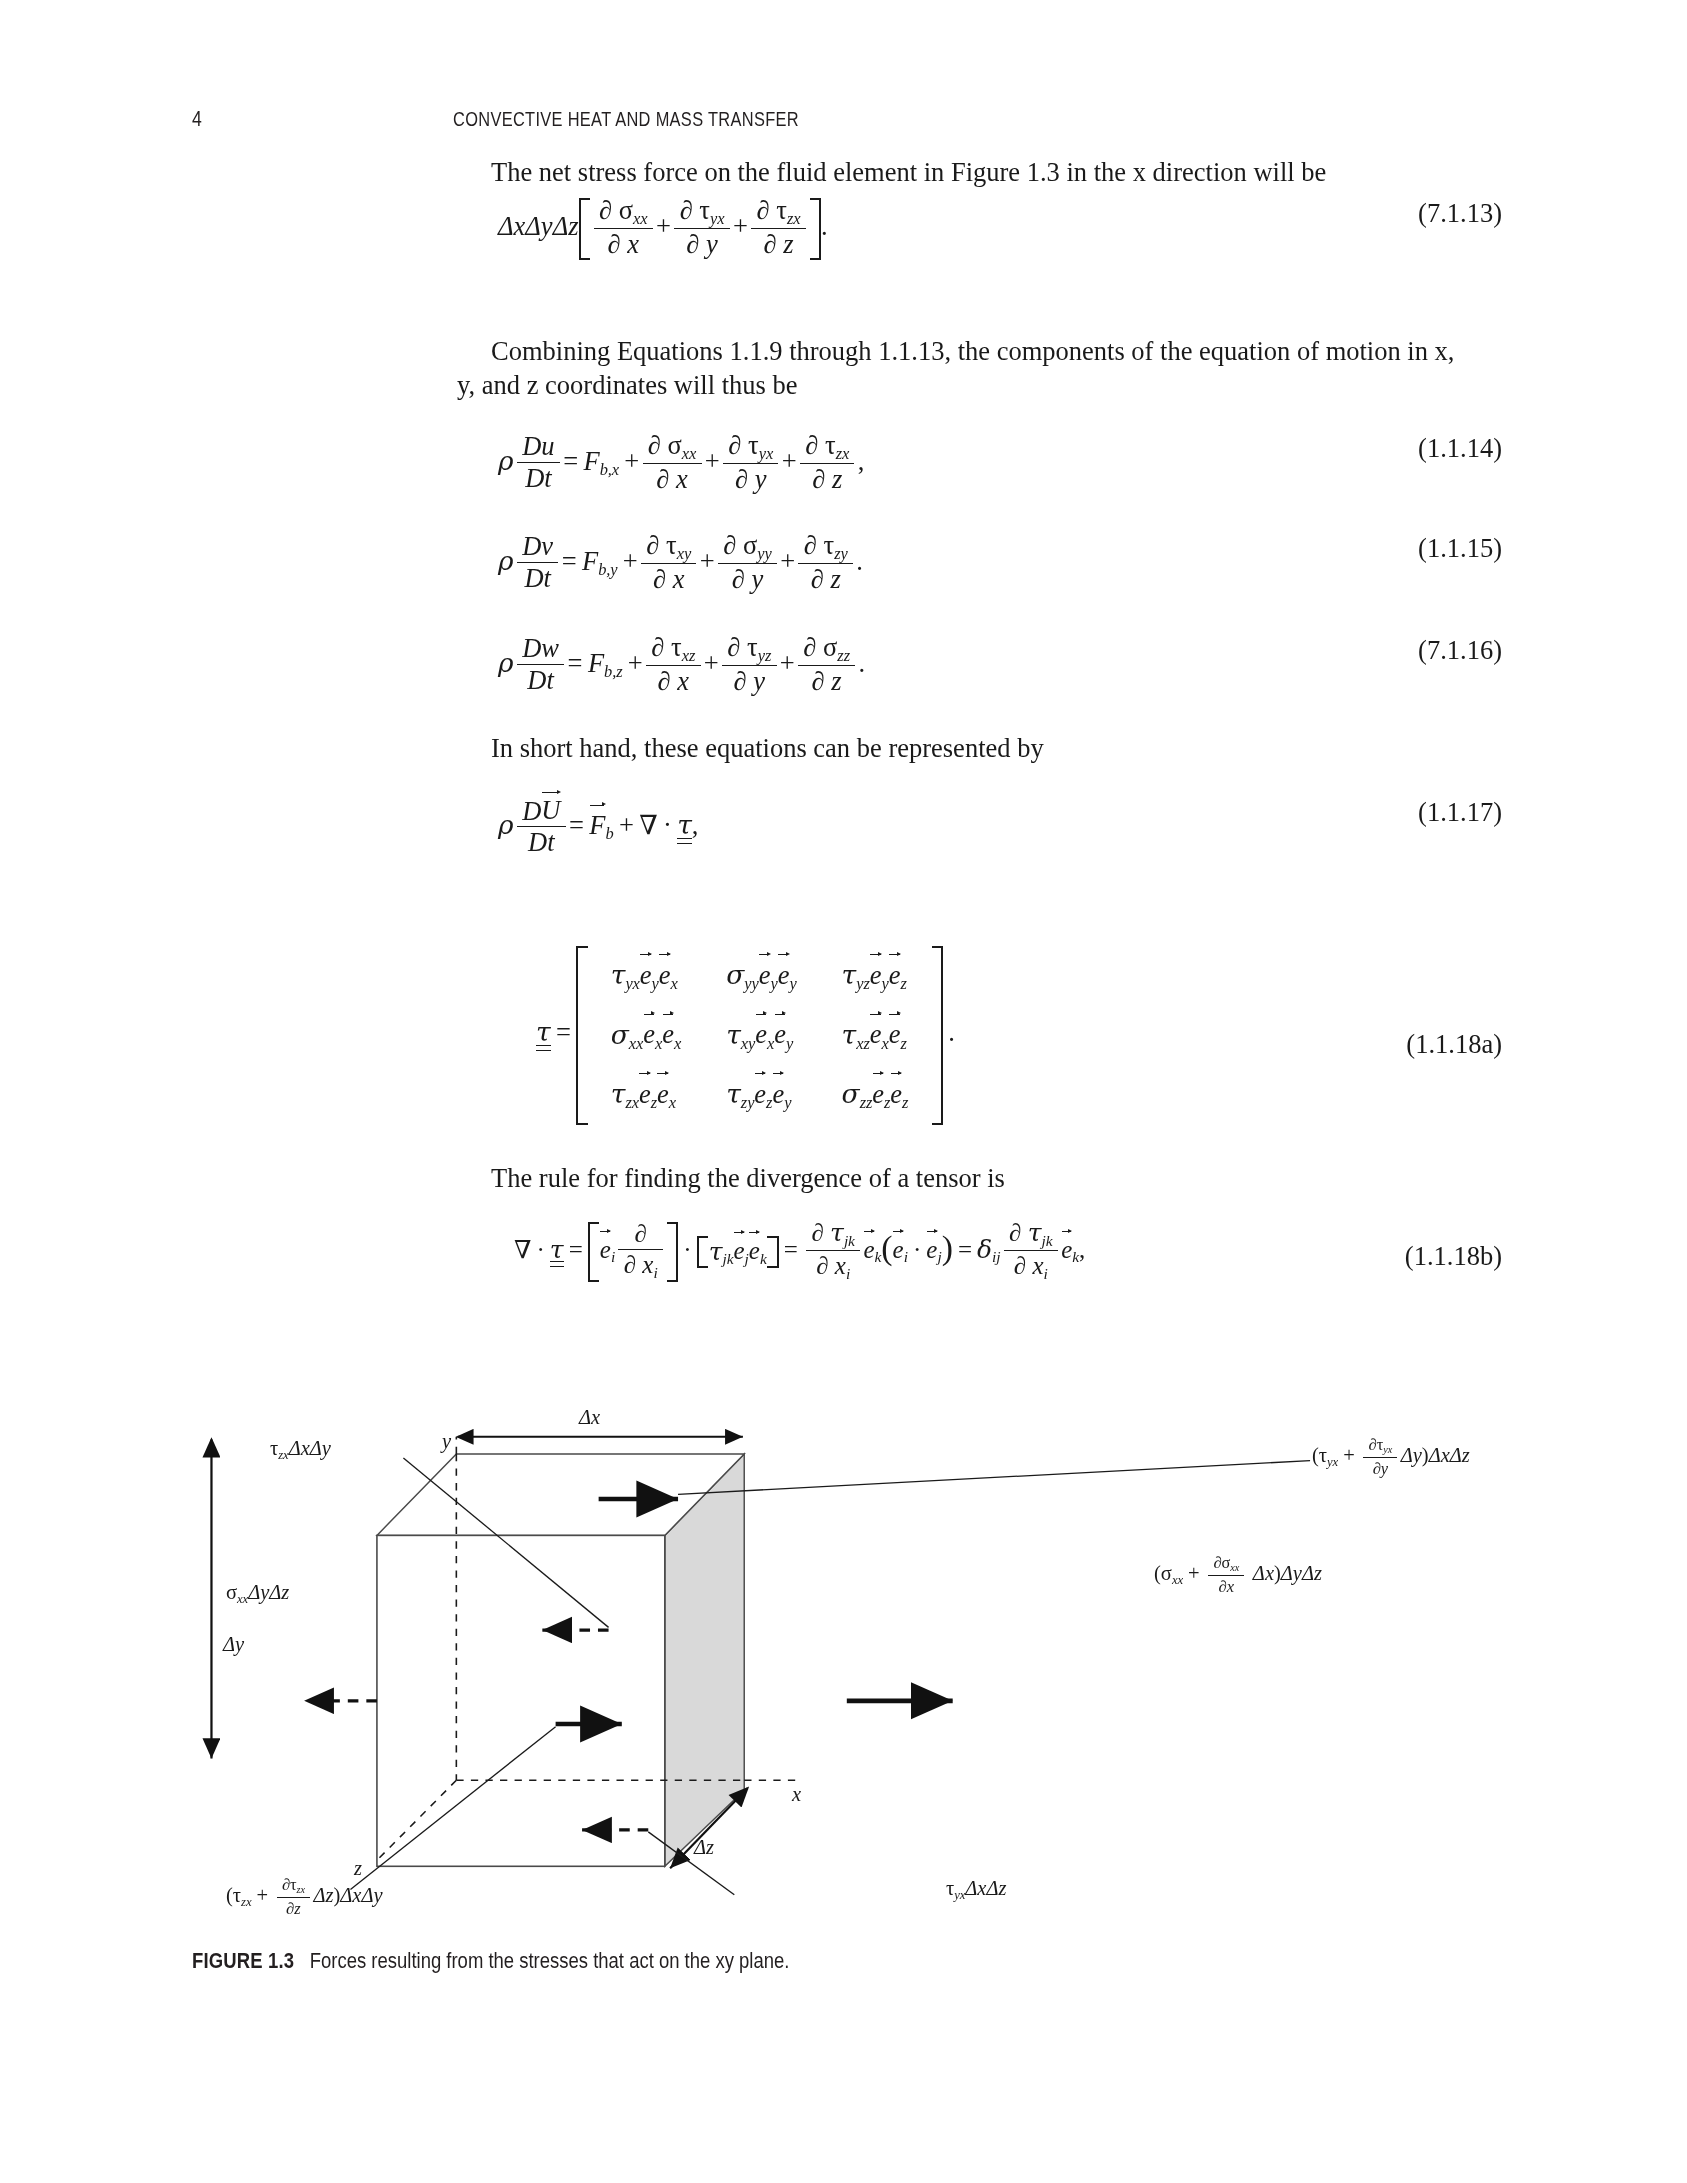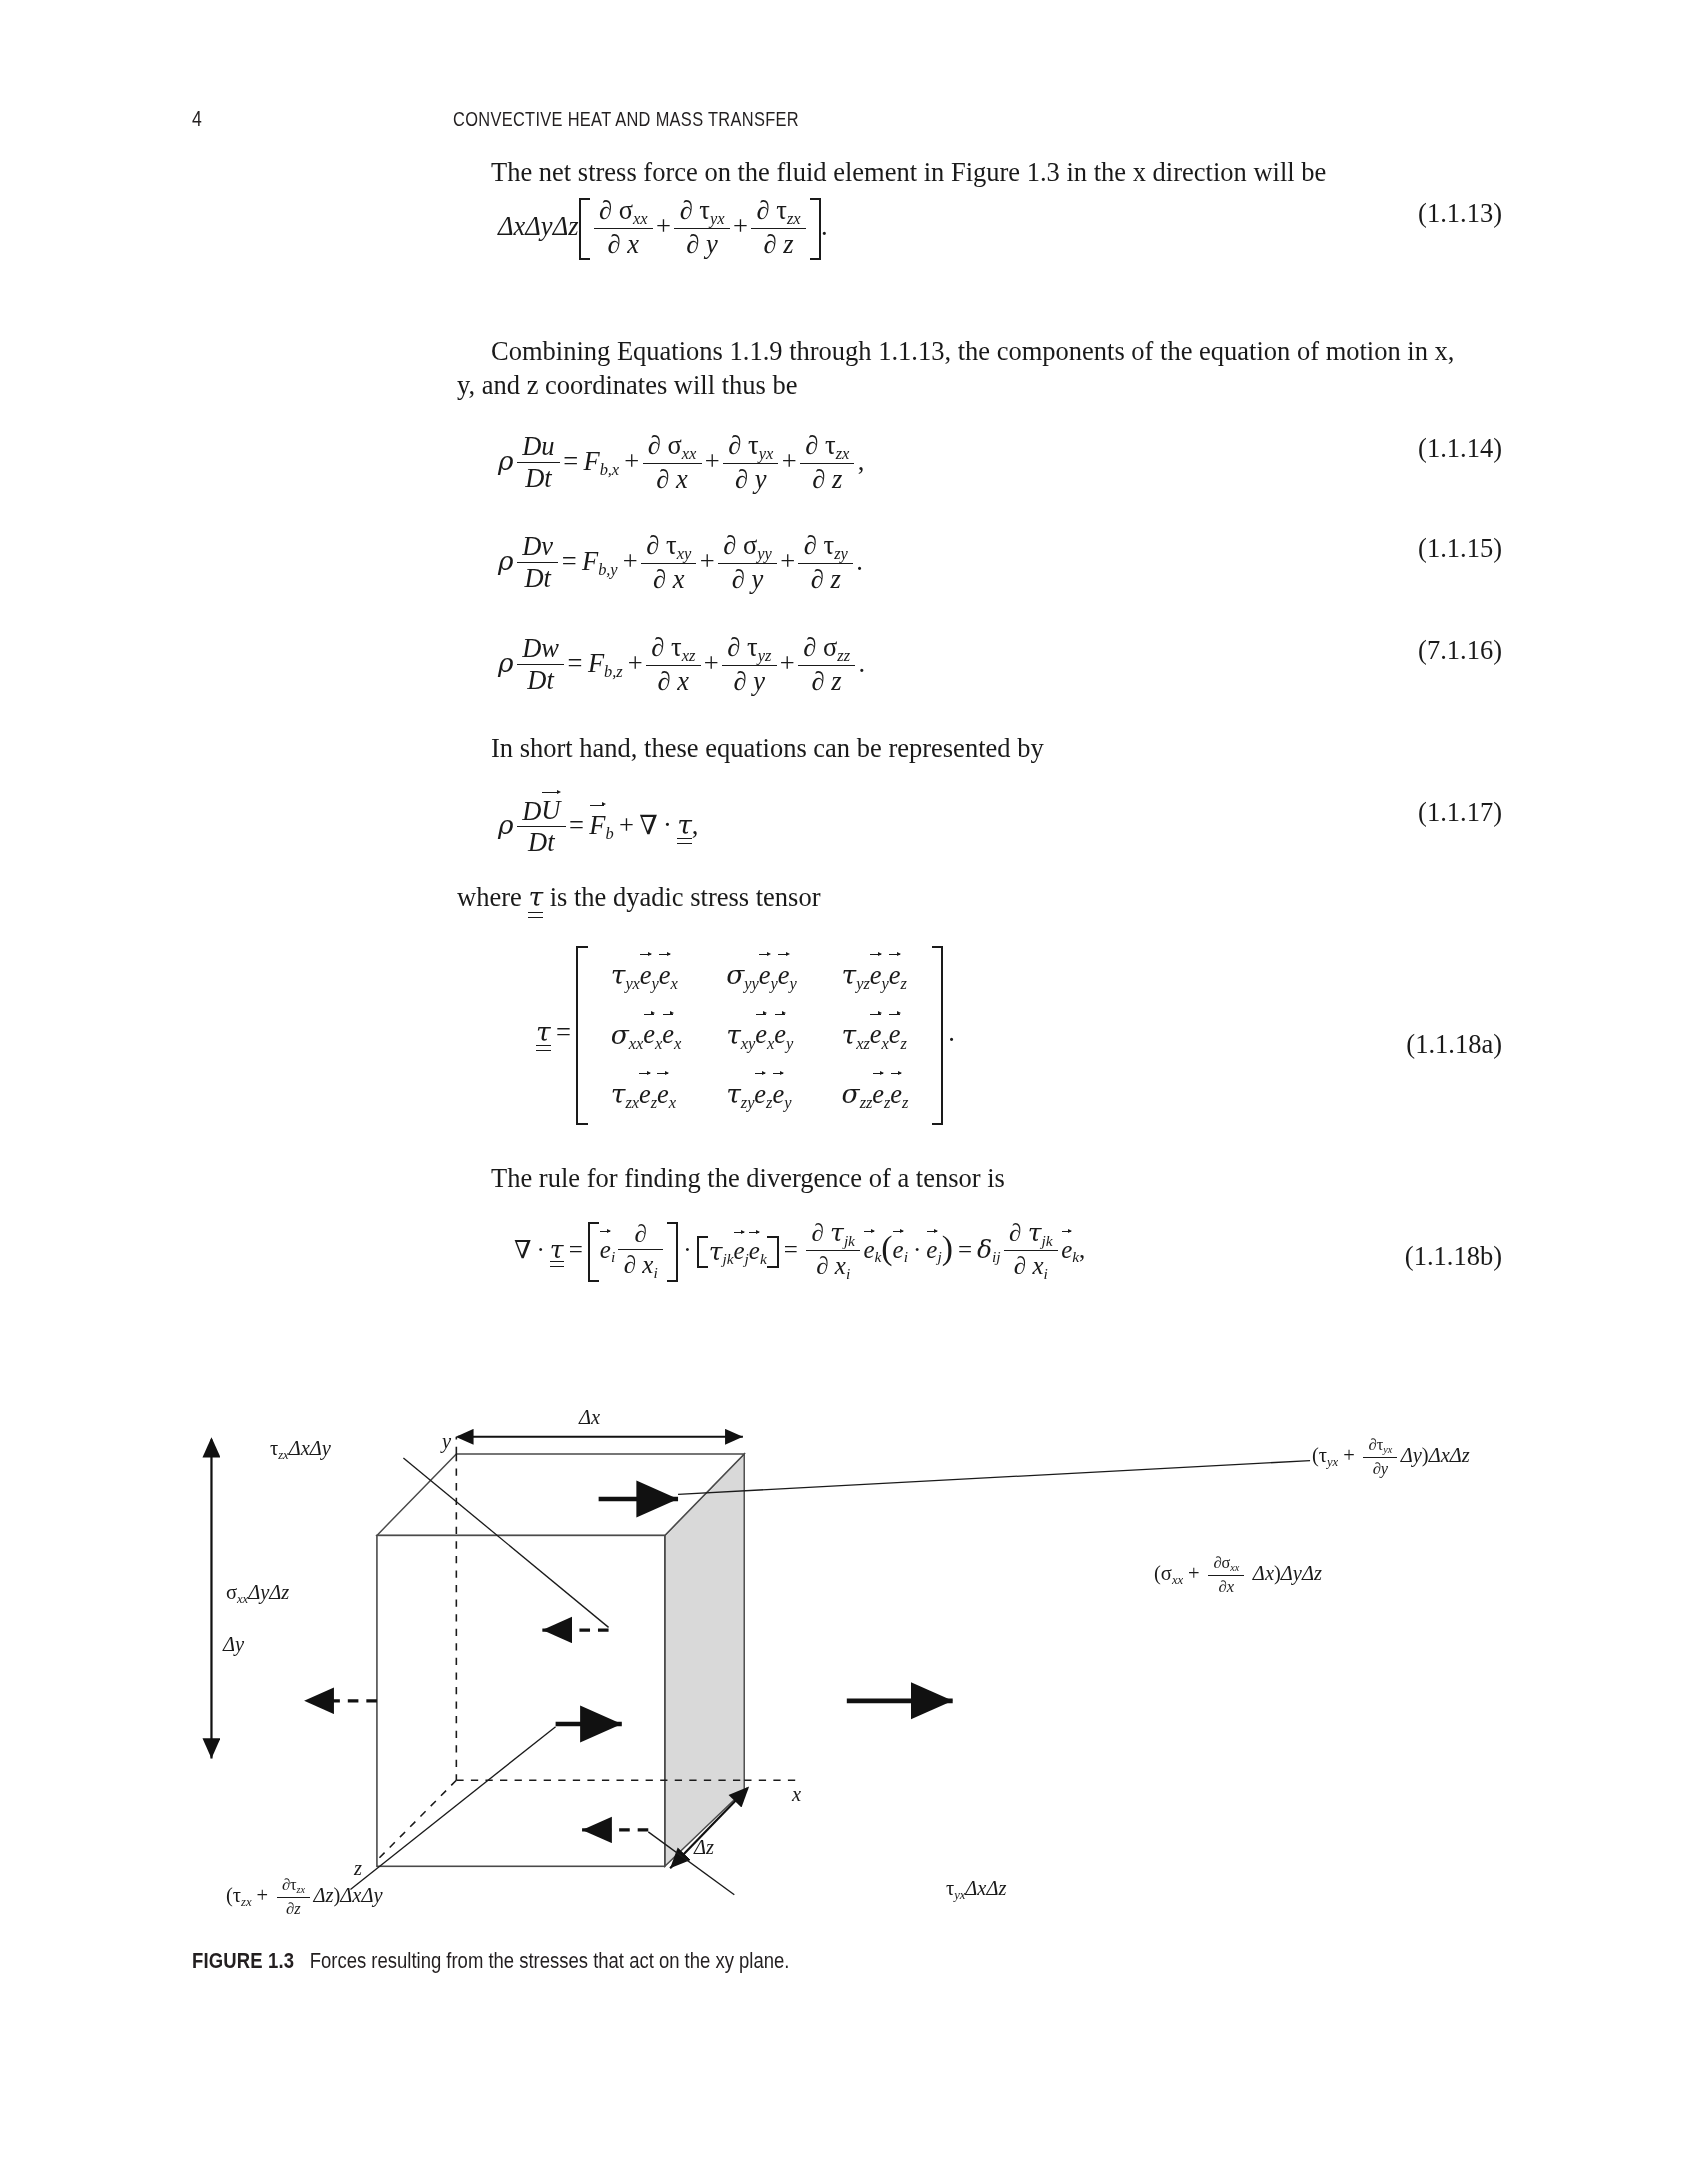--- a/index.html
+++ b/index.html
@@ -237,21 +237,21 @@
   </div>
 
   <div class="body-col" style="top:155px;">
     <p class="para indent"><span>The net stress force on the fluid element in Figure 1.3 in the x direction will be</span></p>
   </div>
 
   <div class="eqrow" style="top:198px;">
     <div class="eqbody">
       <span class="math mi">ΔxΔyΔz</span><span class="bracket"><span class="frac"><span class="num"><span class="math">∂ σ</span><sub class="sb">xx</sub></span><span class="den"><span class="math">∂</span> <span class="math mi">x</span></span></span>+<span class="frac"><span class="num"><span class="math">∂ τ</span><sub class="sb">yx</sub></span><span class="den"><span class="math">∂</span> <span class="math mi">y</span></span></span>+<span class="frac"><span class="num"><span class="math">∂ τ</span><sub class="sb">zx</sub></span><span class="den"><span class="math">∂</span> <span class="math mi">z</span></span></span></span><span>.</span>
     </div>
-    <div class="eqnum">(1.1.13)</div>
+    <div class="eqnum">(7.1.13)</div>
   </div>
 
   <div class="body-col" style="top:334px;">
     <p class="para indent"><span>Combining Equations 1.1.9 through 1.1.13, the components of the equation of motion in x,</span></p>
     <p class="para"><span>y, and z coordinates will thus be</span></p>
   </div>
 
   <div class="eqrow" style="top:433px;">
     <div class="eqbody">
       <span class="math mg">ρ</span><span class="frac"><span class="num math mi">Du</span><span class="den math mi">Dt</span></span><span>=</span> <span class="math mi">F</span><sub class="sb">b,x</sub> +<span class="frac"><span class="num"><span class="math">∂ σ</span><sub class="sb">xx</sub></span><span class="den"><span class="math">∂</span> <span class="math mi">x</span></span></span>+<span class="frac"><span class="num"><span class="math">∂ τ</span><sub class="sb">yx</sub></span><span class="den"><span class="math">∂</span> <span class="math mi">y</span></span></span>+<span class="frac"><span class="num"><span class="math">∂ τ</span><sub class="sb">zx</sub></span><span class="den"><span class="math">∂</span> <span class="math mi">z</span></span></span><span>,</span>
@@ -277,23 +277,20 @@
     <p class="para indent"><span>In short hand, these equations can be represented by</span></p>
   </div>
 
   <div class="eqrow" style="top:797px;">
     <div class="eqbody">
       <span class="math mg">ρ</span><span class="frac"><span class="num math mi"><span class="math mi">D</span><span class="vec">U</span></span><span class="den math mi">Dt</span></span><span>=</span> <span class="vec math mi">F</span><sub class="sb">b</sub> <span>+</span> <span class="math">∇</span> <span>·</span> <span class="dunder math mg">τ</span><span>,</span>
     </div>
     <div class="eqnum">(1.1.17)</div>
   </div>
 
-  <div style="position:absolute;left:457px;top:880px;width:1045px;">
-    <p class="para">where&nbsp;<span class="dunder math mg">τ</span>&nbsp;is the dyadic stress tensor</p>
-  </div>
 
   <div class="eqrow" style="top:946px;">
     <div class="eqbody" style="left:79px;">
       <span class="dunder math mg">τ</span> <span>=</span> <span class="bracket"><table class="matrix">
         <tbody>
               <tr>
           <td><span class="math mg">τ</span><sub class="sb">yx</sub><span class="vec math mi">e</span><sub class="sb">y</sub><span class="vec math mi">e</span><sub class="sb">x</sub></td>
           <td><span class="math mg">σ</span><sub class="sb">yy</sub><span class="vec math mi">e</span><sub class="sb">y</sub><span class="vec math mi">e</span><sub class="sb">y</sub></td>
           <td><span class="math mg">τ</span><sub class="sb">yz</sub><span class="vec math mi">e</span><sub class="sb">y</sub><span class="vec math mi">e</span><sub class="sb">z</sub></td>
         </tr>

